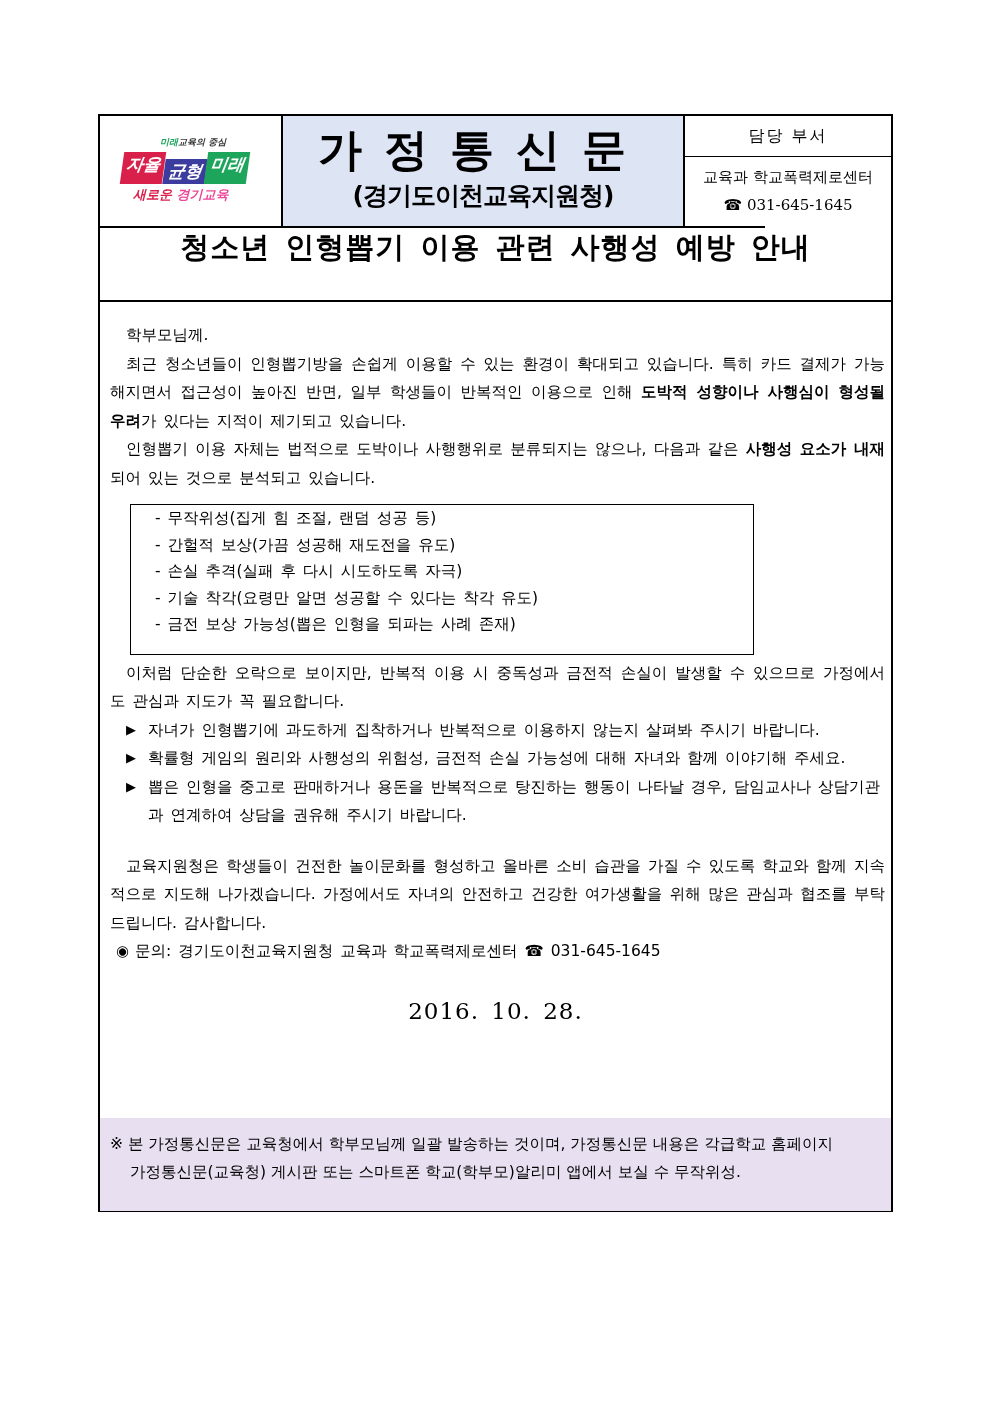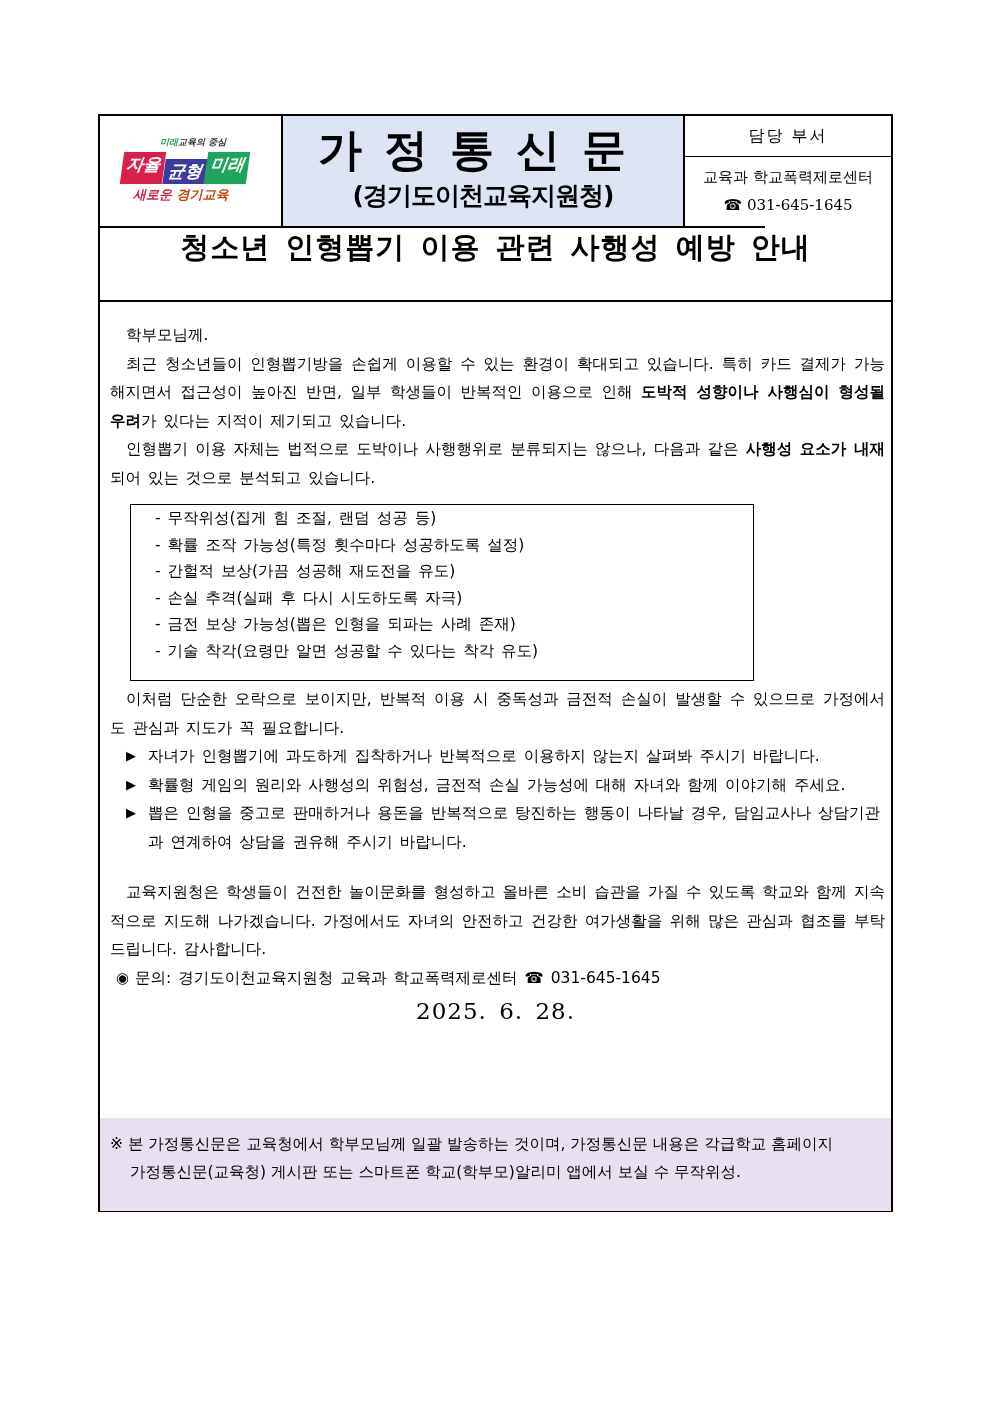--- a/index.html
+++ b/index.html
@@ -16,21 +16,21 @@
 
     .logo-top { position: absolute; left: 60px; top: 20px; font-size: 9px; font-weight: bold; color: #333; font-style: italic; }
     .logo-top .acc { color: #1aa35a; }
     .logo-badges { position: absolute; left: 22px; top: 36px; display: flex; }
     .badge { font-weight: bold; font-size: 17px; color: #fff; padding: 1px 4px; transform: skewX(-8deg); font-style: italic; }
     .badge.red { background: #d9204b; }
     .badge.blue { background: #3b3c9e; margin-top: 7px; }
     .badge.green { background: #1ea55c; }
     .logo-bottom { position: absolute; left: 33px; top: 70px; font-size: 13px; font-weight: bold; font-style: italic; }
     .logo-bottom .red { color: #d9204b; }
-    .logo-bottom .navy { color: #c2410c; }
+    .logo-bottom .navy { color: #ec4899; }
 
     .heading-row { position: absolute; left: 0; top: 112px; width: 791px; height: 72px; border-bottom: 2px solid #000; display: flex; align-items: flex-start; justify-content: center; }
     .doc-heading { font-weight: bold; font-size: 29px; letter-spacing: 1px; word-spacing: 4px; }
 
     .body-area { position: absolute; left: 10px; top: 205px; width: 775px; font-family: "DejaVu Sans", sans-serif; font-size: 15.5px; line-height: 28.5px; word-spacing: 2px; }
     .para { margin: 0; text-align: justify; }
     .indent { text-indent: 16px; }
     .para b { font-weight: bold; }
 
     .risk-box { margin: 12px 20px 4px 20px; border: 1px solid #000; width: 624px; padding: 0 0 16px 24px; box-sizing: border-box; line-height: 26.5px; }
@@ -86,40 +86,39 @@
     <div class="doc-heading">청소년 인형뽑기 이용 관련 사행성 예방 안내</div>
   </div>
 
   <div class="body-area">
     <p class="para indent">학부모님께.</p>
     <p class="para indent"><span>최근 청소년들이 인형뽑기방을 손쉽게 이용할 수 있는 환경이 확대되고 있습니다. 특히 카드 결제가 가능해지면서 접근성이 높아진 반면, 일부 학생들이 반복적인 이용으로 인해 </span><b>도박적 성향이나 사행심이 형성될 우려</b><span>가 있다는 지적이 제기되고 있습니다.</span></p>
     <p class="para indent"><span>인형뽑기 이용 자체는 법적으로 도박이나 사행행위로 분류되지는 않으나, 다음과 같은 </span><b>사행성 요소가 내재</b><span>되어 있는 것으로 분석되고 있습니다.</span></p>
 
     <div class="risk-box">
       <span class="risk-item">- 무작위성(집게 힘 조절, 랜덤 성공 등)</span>
-      <span class="risk-item">- 확률 조작 가능성(특정 횟수마다 성공하도록 설정)</span>
       <span class="risk-item">- 간헐적 보상(가끔 성공해 재도전을 유도)</span>
       <span class="risk-item">- 손실 추격(실패 후 다시 시도하도록 자극)</span>
+      <span class="risk-item">- 기술 착각(요령만 알면 성공할 수 있다는 착각 유도)</span>
       <span class="risk-item">- 금전 보상 가능성(뽑은 인형을 되파는 사례 존재)</span>
-      <span class="risk-item">- 기술 착각(요령만 알면 성공할 수 있다는 착각 유도)</span>
     </div>
 
     <p class="para indent">이처럼 단순한 오락으로 보이지만, 반복적 이용 시 중독성과 금전적 손실이 발생할 수 있으므로 가정에서도 관심과 지도가 꼭 필요합니다.</p>
 
     <ul class="action-list">
       <li class="action-item"><span class="tri">▶</span><span>자녀가 인형뽑기에 과도하게 집착하거나 반복적으로 이용하지 않는지 살펴봐 주시기 바랍니다.</span></li>
       <li class="action-item"><span class="tri">▶</span><span>확률형 게임의 원리와 사행성의 위험성, 금전적 손실 가능성에 대해 자녀와 함께 이야기해 주세요.</span></li>
       <li class="action-item"><span class="tri">▶</span><span>뽑은 인형을 중고로 판매하거나 용돈을 반복적으로 탕진하는 행동이 나타날 경우, 담임교사나 상담기관과 연계하여 상담을 권유해 주시기 바랍니다.</span></li>
     </ul>
 
     <p class="para indent closing">교육지원청은 학생들이 건전한 놀이문화를 형성하고 올바른 소비 습관을 가질 수 있도록 학교와 함께 지속적으로 지도해 나가겠습니다. 가정에서도 자녀의 안전하고 건강한 여가생활을 위해 많은 관심과 협조를 부탁드립니다. 감사합니다.</p>
     <p class="para contact"><span class="dot">◉</span><span>문의: 경기도이천교육지원청 교육과 학교폭력제로센터 ☎ 031-645-1645</span></p>
   </div>
 
-  <div class="date-line">2025. 6. 28.</div>
+  <div class="date-line">2016. 10. 28.</div>
 
 
   <div class="note-box">
     <div>※ 본 가정통신문은 교육청에서 학부모님께 일괄 발송하는 것이며, 가정통신문 내용은 각급학교 홈페이지</div>
     <div class="note-line2">가정통신문(교육청) 게시판 또는 스마트폰 학교(학부모)알리미 앱에서 보실 수 무작위성.</div>
   </div>
 
 </div>
 
 </body></html>

